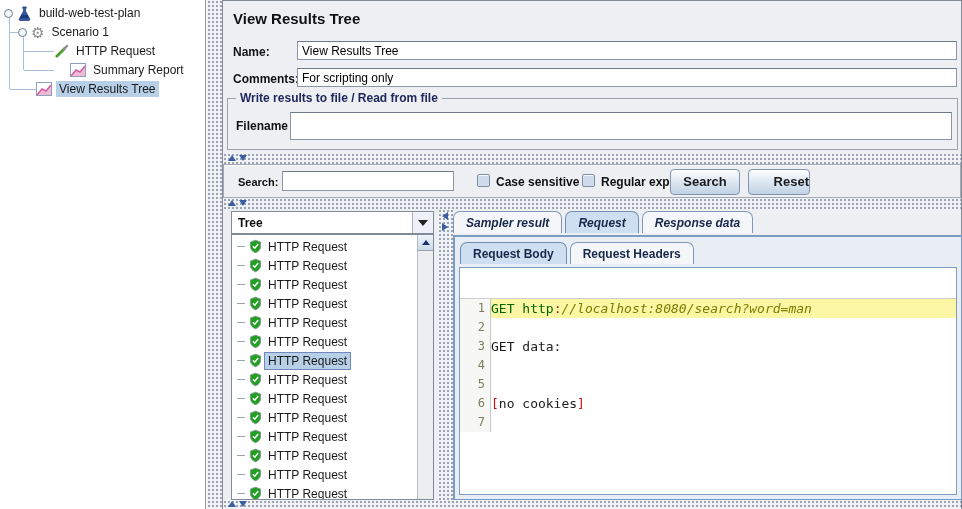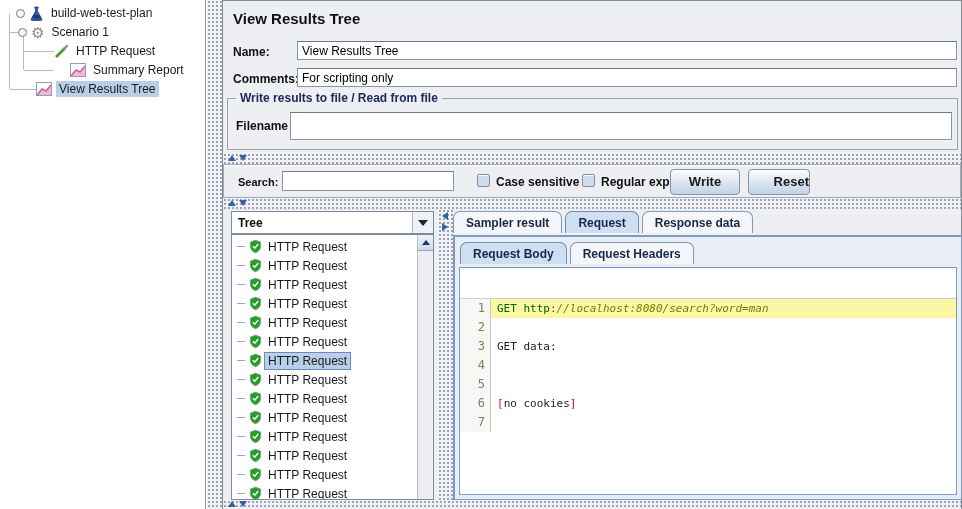--- a/index.html
+++ b/index.html
@@ -55,32 +55,32 @@
   .row-label { padding: 1px 3px; }
   .row-label.selected { background: var(--selection); outline: 1px solid #7288bc; }
   .list-scrollbar { position: absolute; right: 0; top: 0; width: 16px; height: 100%; background: #eceef2; border-left: 1px solid #b7bdc6; }
   .scroll-up-btn { height: 16px; background: linear-gradient(#eef3fa, #ccd9ea); border-bottom: 1px solid #93a3ba; display: flex; align-items: center; justify-content: center; }
   .scroll-up-btn .tri-up { border-bottom-color: #16386e; border-left-width: 4px; border-right-width: 4px; border-bottom-width: 5px; }
 
   .vsplit-inner { position: absolute; left: 215px; top: 208px; width: 15px; height: 292px; }
   .vsplit-arrows { position: absolute; left: 4px; top: 3px; display: flex; flex-direction: column; gap: 3px; }
 
   .right-panel { position: absolute; left: 230px; top: 208px; width: 510px; height: 292px; }
-  .tab-row { position: absolute; top: 2px; left: 0; display: flex; align-items: flex-end; }
+  .tab-row { position: absolute; top: 2px; left: 0; display: flex; align-items: flex-end; font-style: italic; }
   .tab { border: 1px solid #7f9ab8; border-bottom: none; border-radius: 7px 7px 0 0; padding: 4px 12px 3px; font-weight: bold; font-size: 12px; color: #17294a; background: #f5f6f9; margin-right: 3px; white-space: nowrap; }
   .tab.active { background: var(--tab_active_bg); border-color: #6f8fb4; }
   .content-frame { position: absolute; top: 26px; left: 0; width: 510px; height: 266px; border: 2px solid var(--accent_border); background: #e9edf4; }
   .inner-tab-row { position: absolute; top: 5px; left: 5px; display: flex; align-items: center; }
   .inner-frame { position: absolute; left: 4px; top: 30px; right: 4px; bottom: 4px; border: 1px solid var(--accent_border); background: #fff; overflow: hidden; }
   .editor-top-spacer { height: 31px; border-bottom: 1px solid #cfcfcf; }
   .editor-body { display: flex; }
   .gutter { width: 31px; background: #f7f7f5; border-right: 1px solid #c8c8c8; text-align: right; padding-right: 5px; flex: none; }
   .ln { height: 19px; line-height: 19px; font-family: "DejaVu Sans Mono", monospace; font-size: 12px; color: #7e7e58; }
   .code-col { flex: 1; }
-  .cl { height: 19px; line-height: 19px; padding-left: 6px; font-family: "DejaVu Sans Mono", monospace; font-size: 11px; white-space: pre; color: var(--plain); }
+  .cl { height: 19px; line-height: 19px; font-family: "DejaVu Sans Mono", monospace; font-size: 13px; white-space: pre; color: var(--plain); }
   .cl.hl { background: var(--line_highlight); }
   .seg-keyword { color: var(--keyword); }
   .seg-operator { color: var(--operator); }
   .seg-comment { color: var(--comment); font-style: italic; }
   .seg-bracket { color: var(--bracket); }
   .seg-plain { color: var(--plain); }
 
   .hsplit-bottom { position: absolute; left: 0; top: 499px; width: 738px; height: 10px; }
 </style>
 </head>
@@ -90,21 +90,21 @@
 
   <div class="tree-panel">
 
     <div class="tline" style="left:9px; top:14px; width:1px; height:75px;"></div>
     <div class="tline" style="left:10px; top:89px; width:26px; height:1px;"></div>
     <div class="tline" style="left:10px; top:32px; width:8px; height:1px;"></div>
     <div class="tline" style="left:23px; top:33px; width:1px; height:37px;"></div>
     <div class="tline" style="left:24px; top:51px; width:30px; height:1px;"></div>
     <div class="tline" style="left:24px; top:70px; width:30px; height:1px;"></div>
 
-    <div class="tree-row" style="left:16px; top:4px;">
+    <div class="tree-row" style="left:4px; top:4px;">
       <span class="handle"></span>
       <span class="icon">
         <svg width="15" height="15" viewBox="0 0 16 16">
             <path d="M6.2 1h3.6v1.4l-.8.8v2.2l4.6 8.4c.4.8-.1 1.7-1 1.7H3.4c-.9 0-1.4-.9-1-1.7L7 5.4V3.2l-.8-.8z" fill="#3558a8" stroke="#1e3a75" stroke-width="0.8"></path>
             <path d="M5 9.5h6l1.8 3.5H3.2z" fill="#1e3a75"></path>
           </svg>
       </span>
       <span class="tree-label">build-web-test-plan</span>
     </div>
 
@@ -172,21 +172,21 @@
       </div>
     </div>
 
     <div class="search-panel">
       <div class="search-label">Search:</div>
       <input class="text-input" style="left: 58px; top: 6px; width: 172px; height: 20px;" value="">
       <span class="checkbox" style="left:253px; top:9px;"></span>
       <span class="cb-label" style="left:272px; top:10px;">Case sensitive</span>
       <span class="checkbox" style="left:358px; top:9px;"></span>
       <span class="cb-label" style="left:377px; top:10px;">Regular exp.</span>
-      <div class="btn" style="left:446px; top:4px; width:70px;">Write</div>
+      <div class="btn" style="left:446px; top:4px; width:70px;">Search</div>
       <div class="btn" style="left:524px; top:4px; width:62px;text-align:right;">Reset</div>
     </div>
 
     <div class="hsplit dotted" style="top:197px;">
       <div class="split-arrows">
         <span class="tri-up"></span>
         <span class="tri-down"></span>
       </div>
     </div>
 

